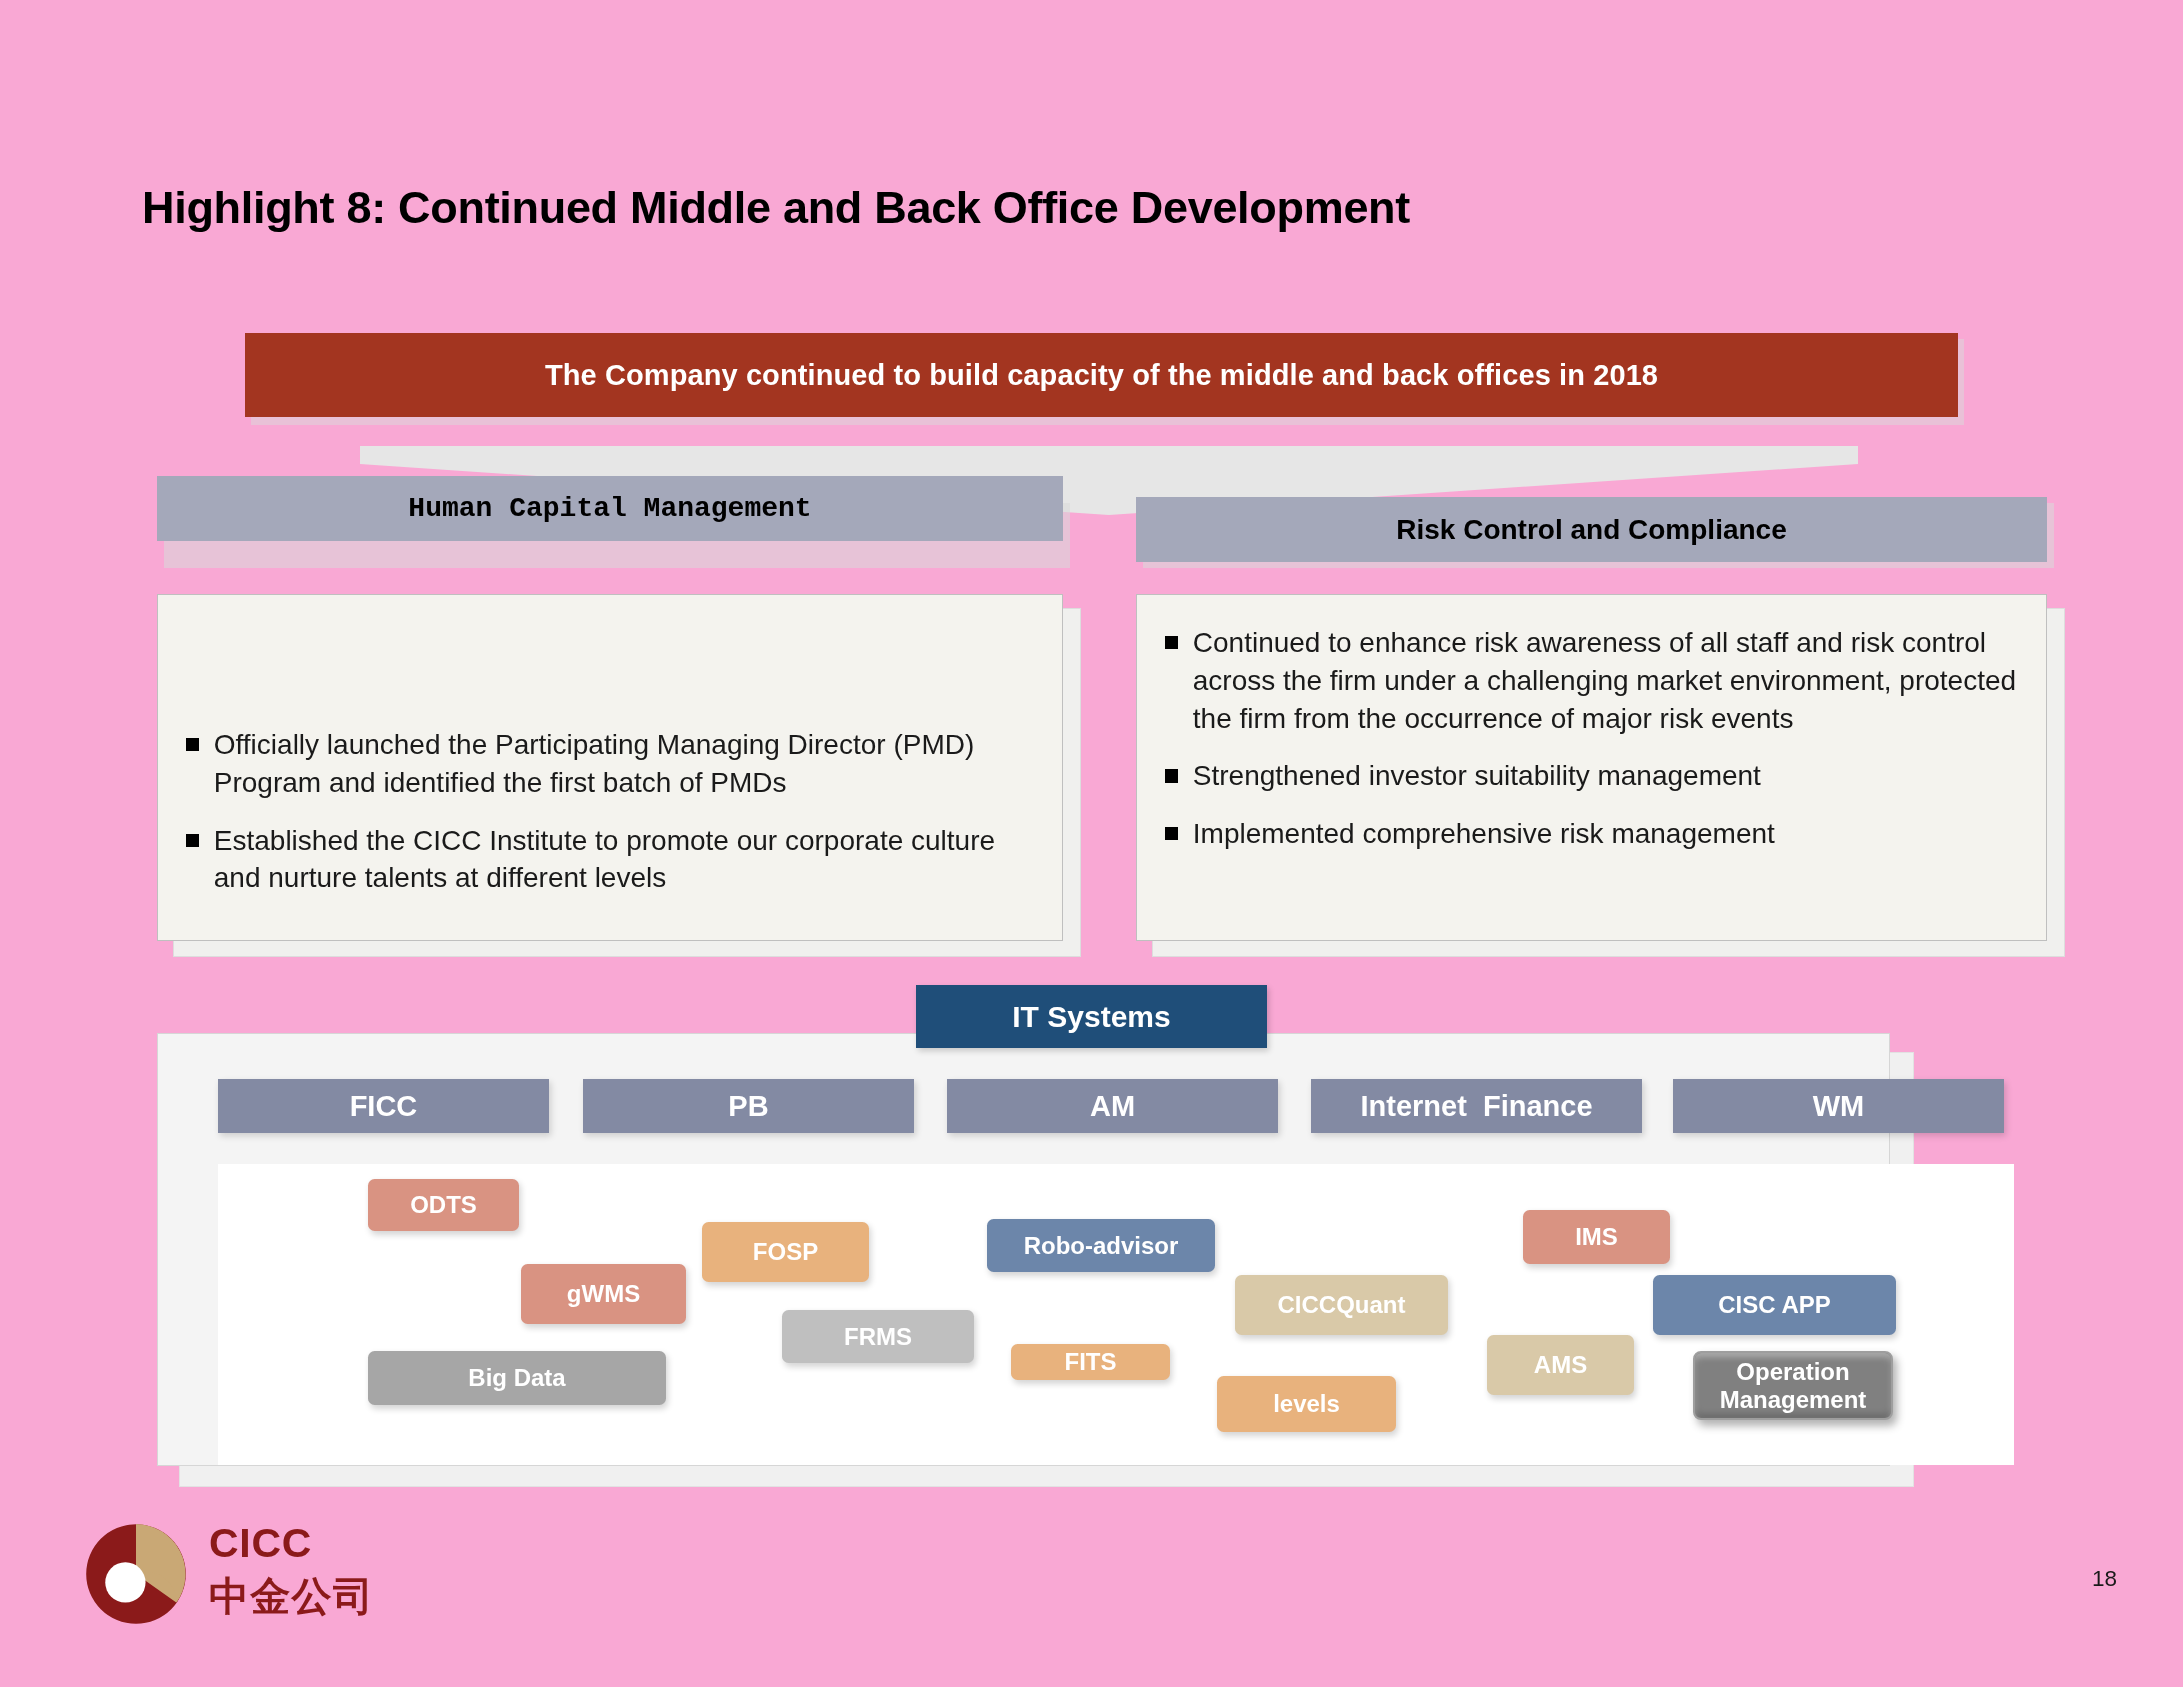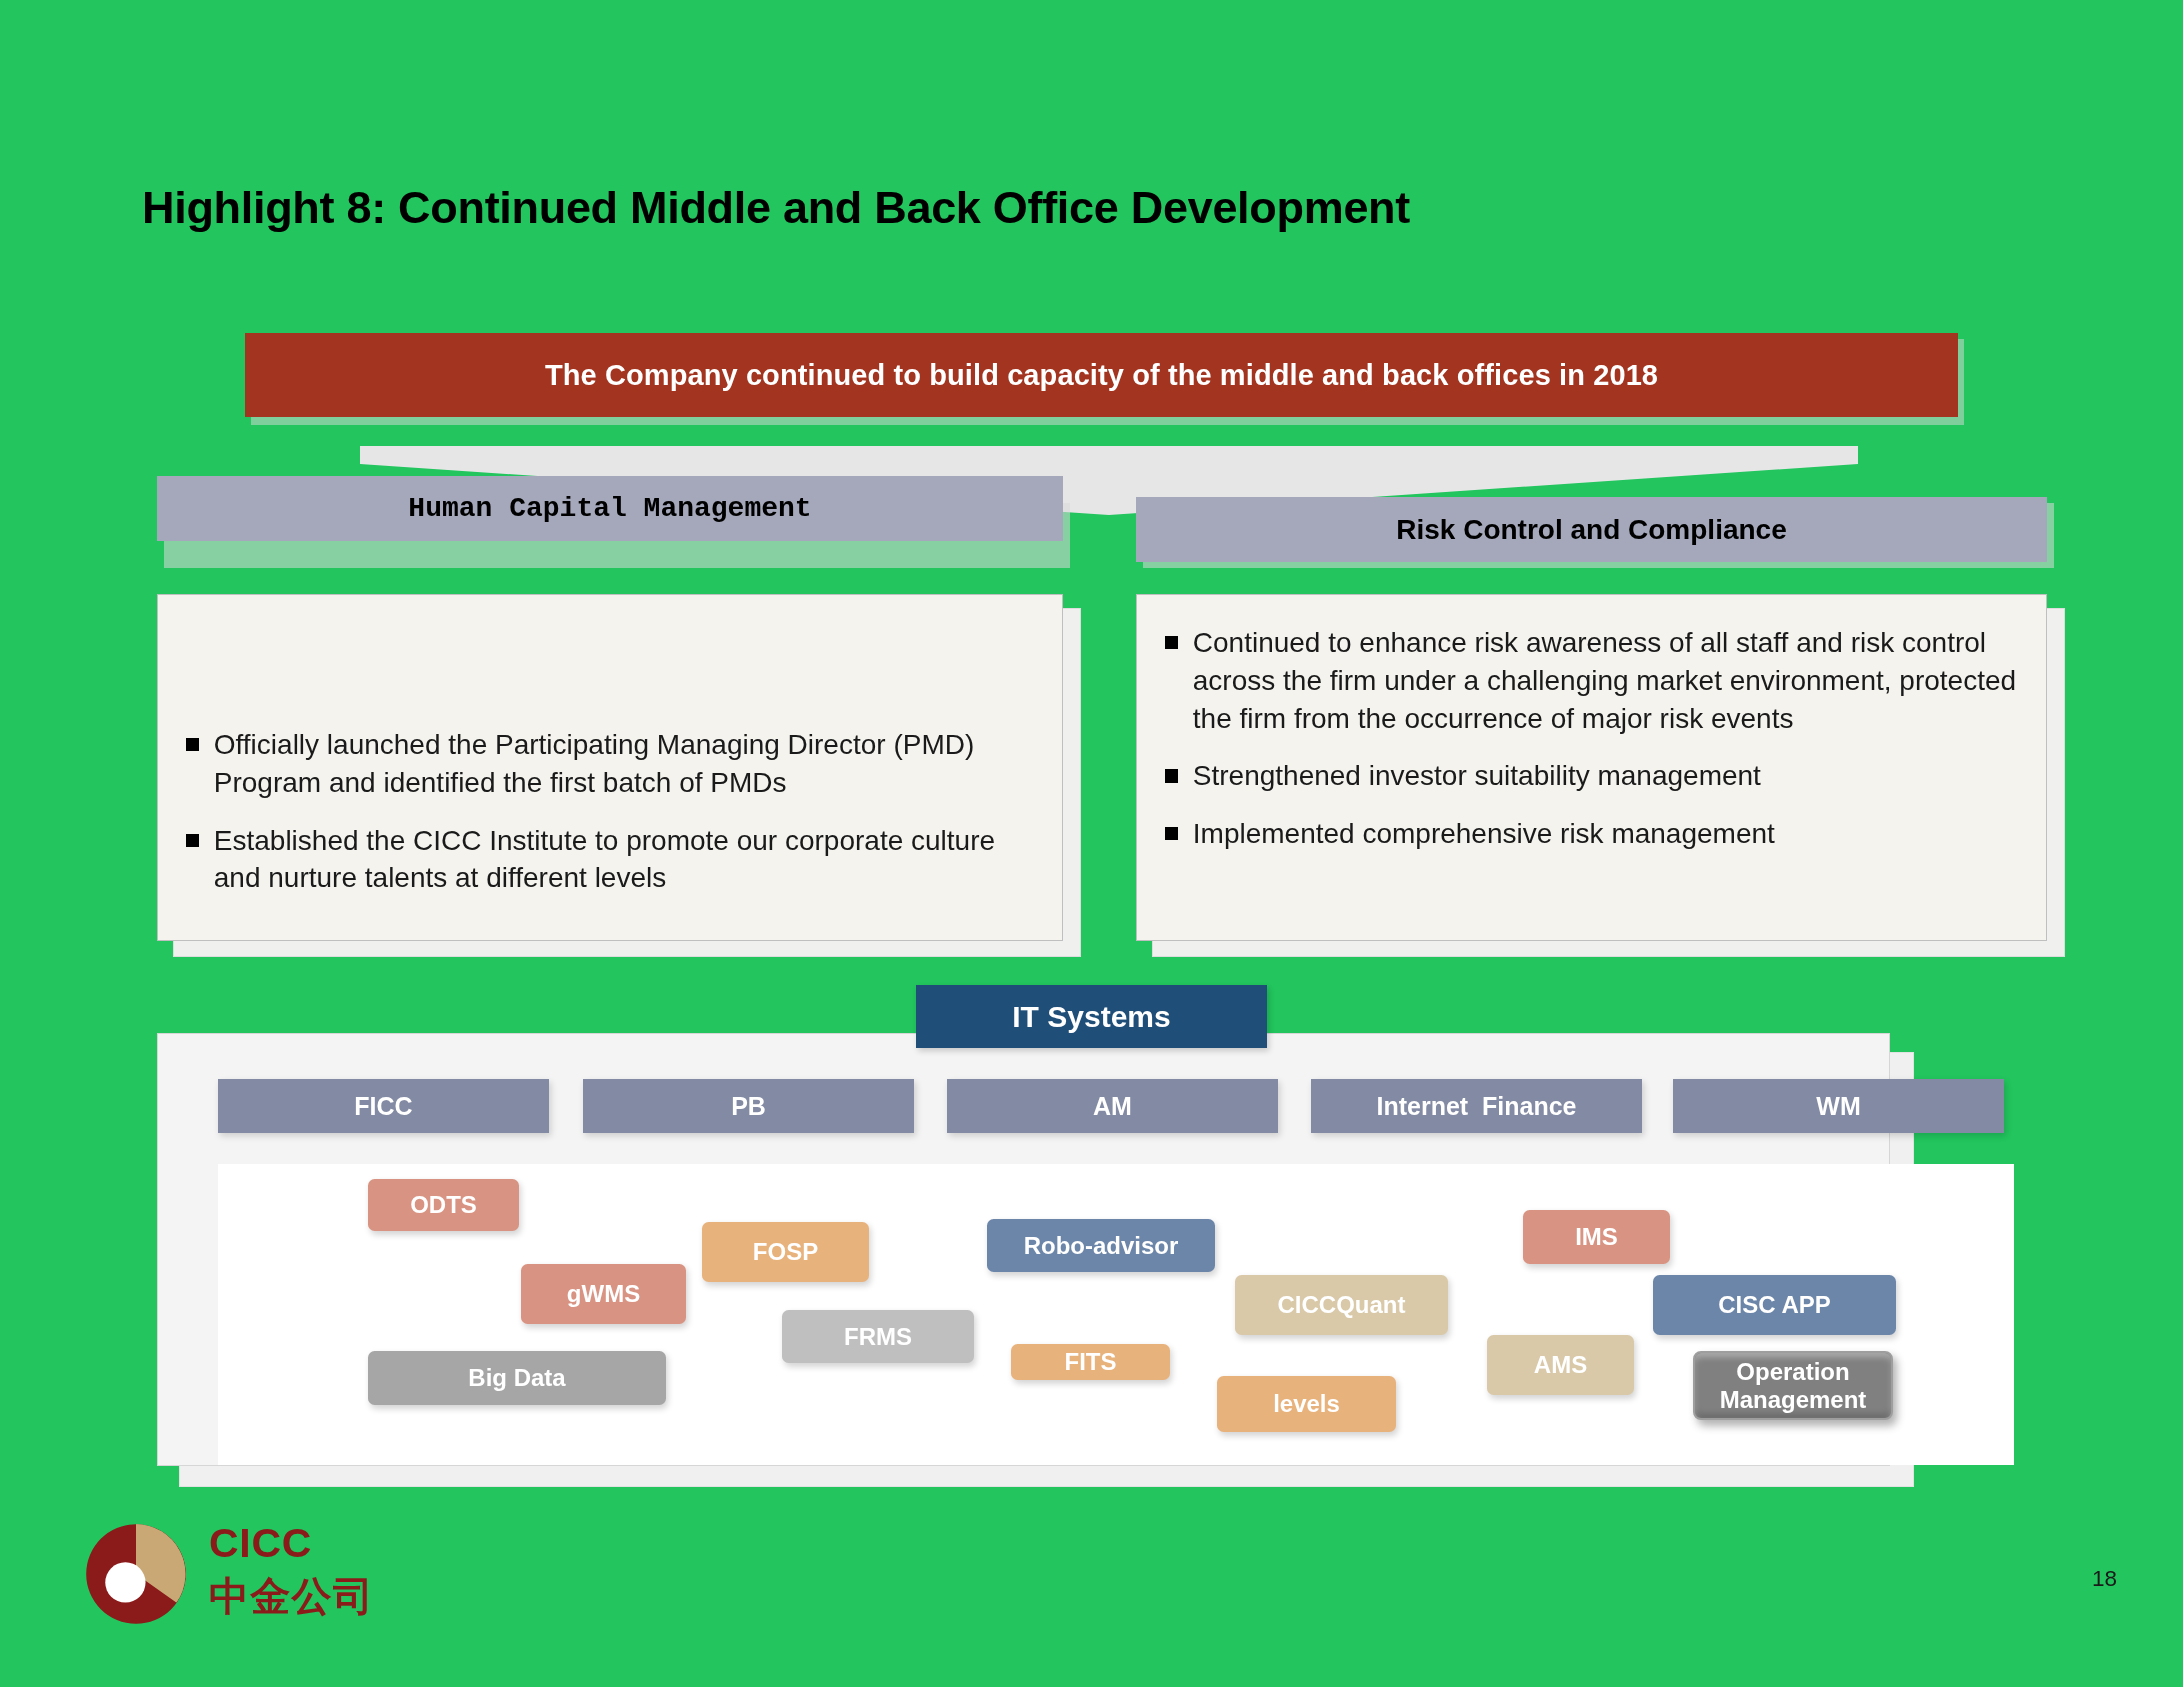--- a/index.html
+++ b/index.html
@@ -11,21 +11,21 @@
     width: 2183px;
     height: 1687px;
     position: relative;
     overflow: hidden;
     font-family: "Liberation Sans", sans-serif;
     -webkit-font-smoothing: antialiased;
   }
   .slide {
     position: absolute;
     inset: 0;
-    background: #22c55e;
+    background: #f9a8d4;
   }
 
   
   #slide-title {
     position: absolute;
     left: 142px;
     top: 182px;
     font-size: 45px;
     font-weight: bold;
     color: #000000;
@@ -188,21 +188,21 @@
     top: 1079px;
     height: 54px;
     background: #838AA3;
     display: flex;
     align-items: center;
     justify-content: center;
     box-shadow: 2px 3.3px 6.6px rgba(0,0,0,.16);
   }
   .cat-bar-text {
     color: #ffffff;
-    font-size: 25px;
+    font-size: 29px;
     font-weight: bold;
     white-space: pre;
   }
 
   
   #it-inner {
     position: absolute;
     left: 218px;
     top: 1164px;
     width: 1796px;

